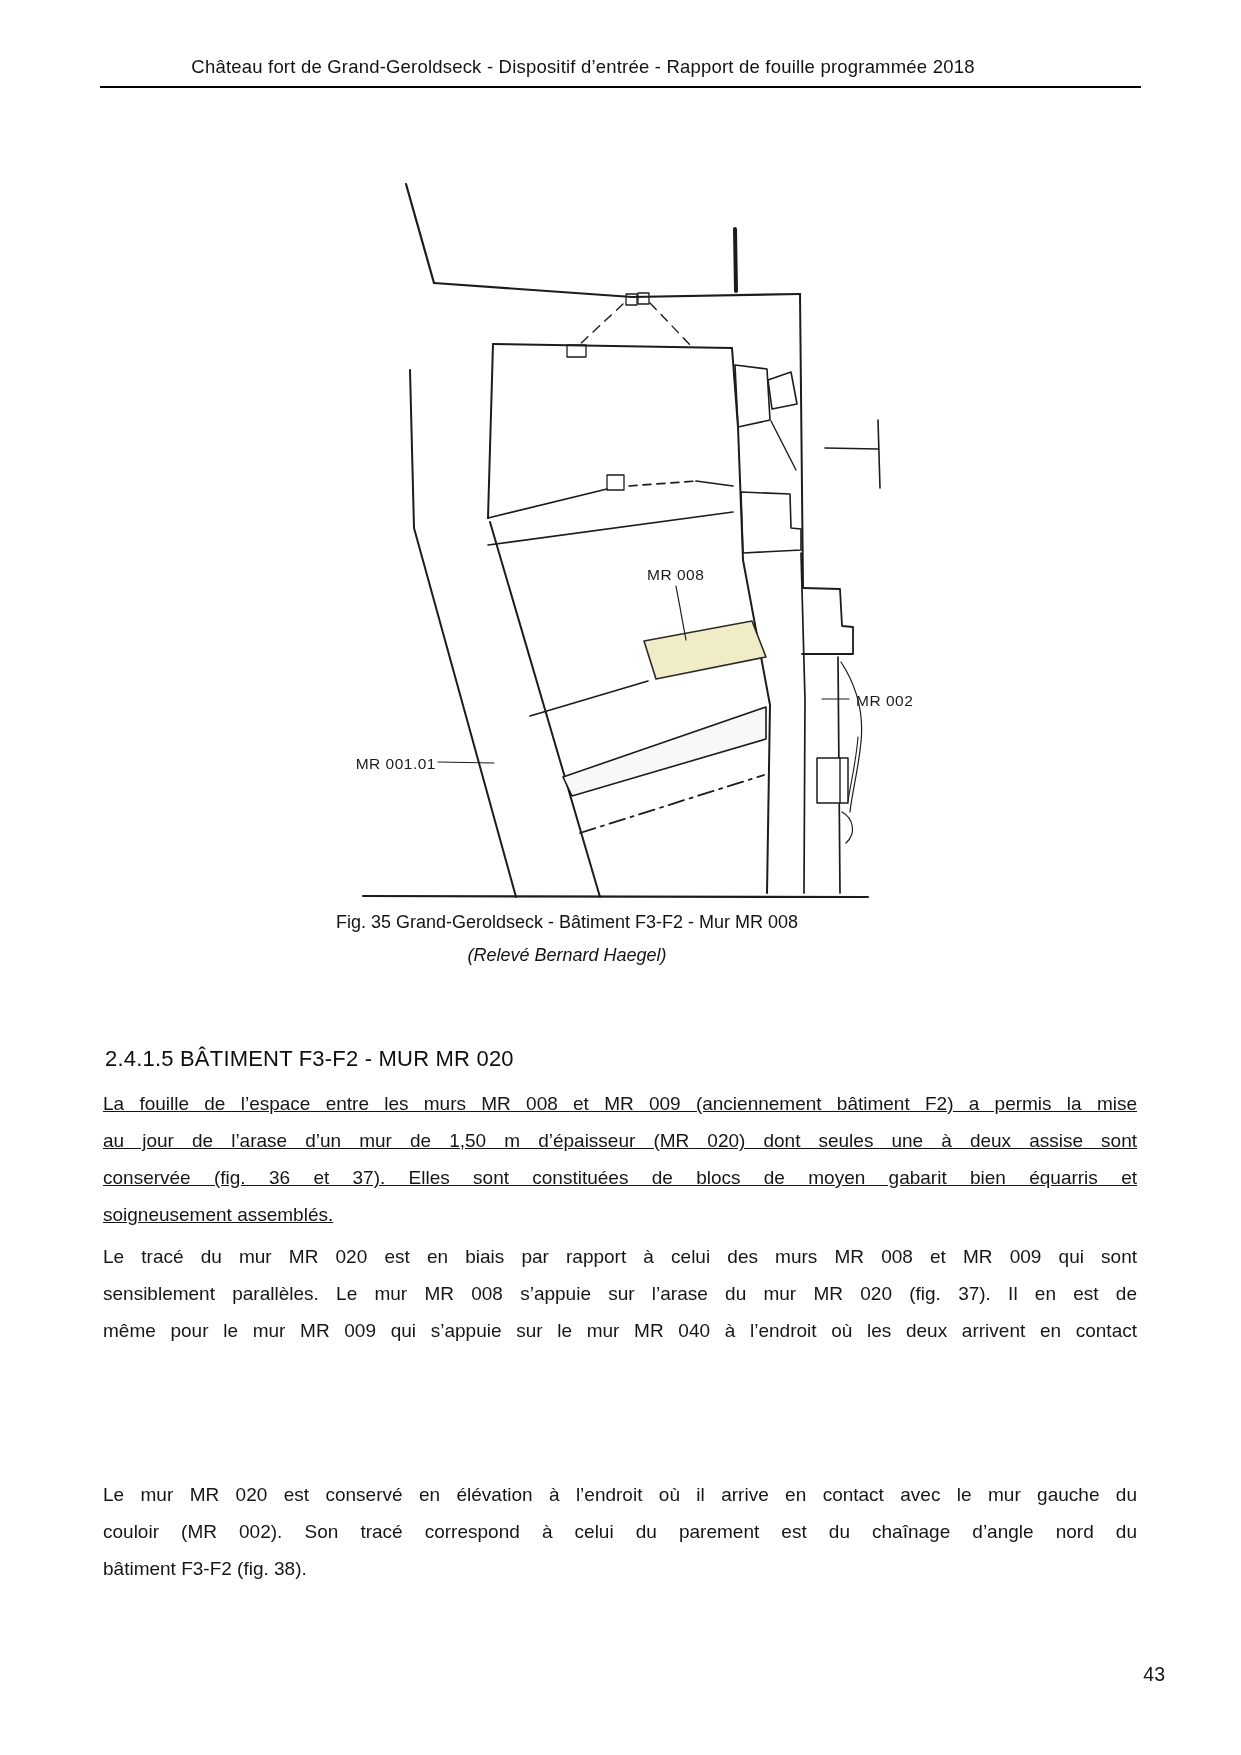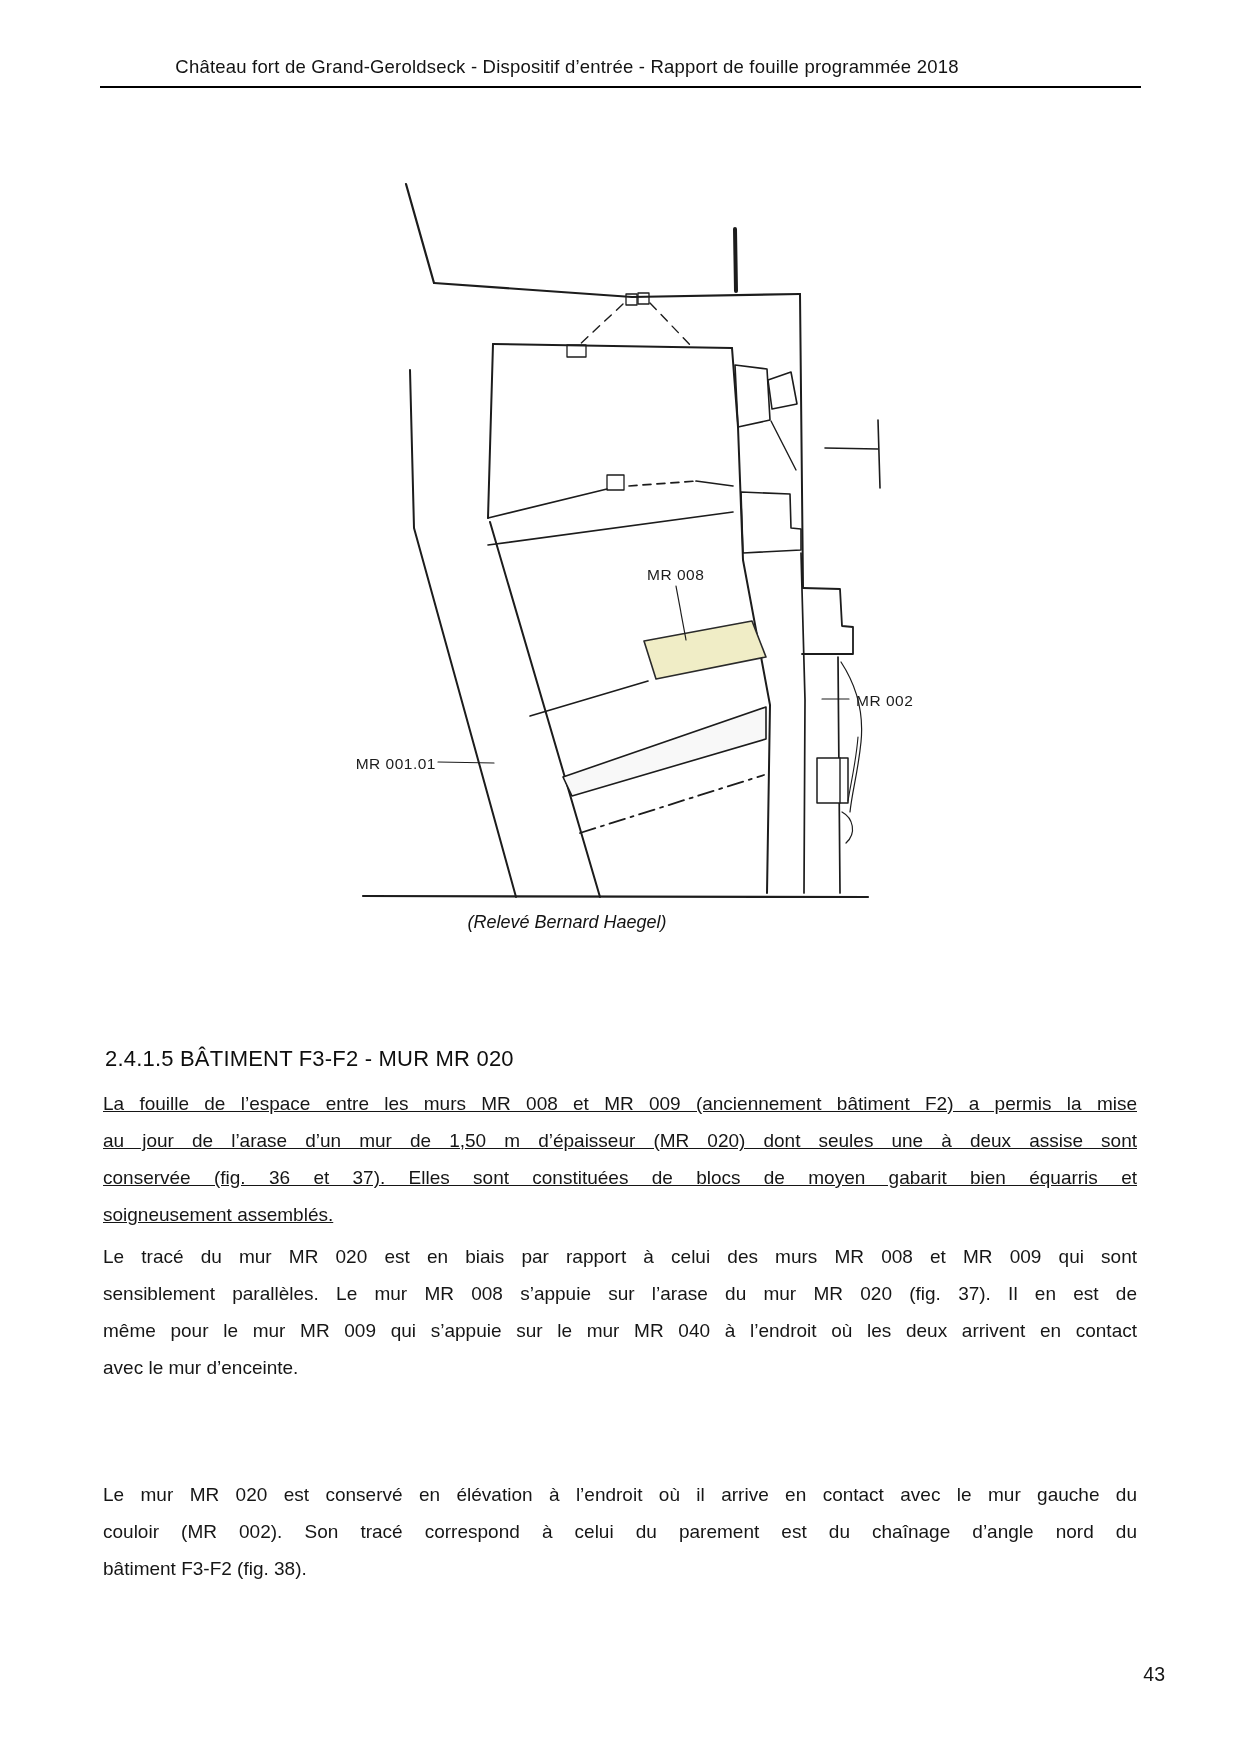--- a/index.html
+++ b/index.html
@@ -14,20 +14,21 @@
     overflow:hidden;
   }
   .header-title{
     position:absolute;
     top:56px; left:0; width:1134px;
     text-align:center;
     font-size:18.5px;
     letter-spacing:0.2px;
     color:#131313;
     white-space:nowrap;
+    padding-left:16px;
   }
   .header-rule{
     position:absolute;
     top:86px; left:100px; right:100px;
     border-top:2.6px solid #000;
   }
   .plan-svg{position:absolute; left:0; top:0;}
   .fig-caption{
     position:absolute;
     top:906px; left:0; width:1134px;
@@ -150,37 +151,37 @@
       <path d="M822,699 L849,699" stroke-width="1.2"></path>
       <path d="M438,762 L494,763" stroke-width="1.2"></path>
     </g>
 
     <text class="plan-label" x="647" y="580">MR 008</text>
     <text class="plan-label" x="856" y="706">MR 002</text>
     <text class="plan-label" x="436" y="769" text-anchor="end">MR 001.01</text>
   </svg>
 
   <div class="fig-caption">
+    <div>Fig. 35 Grand-Geroldseck - Bâtiment F3-F2 - Mur MR 008</div>
     <div class="fig-credit">(Relevé Bernard Haegel)</div>
   </div>
 
   <h2 class="section-heading">2.4.1.5 BÂTIMENT F3-F2 - MUR MR 020</h2>
 
   <div class="para" id="para-1">
     <div class="pline">La fouille de l’espace entre les murs MR 008 et MR 009 (anciennement bâtiment F2) a permis la mise</div>
     <div class="pline">au jour de l’arase d’un mur de 1,50 m d’épaisseur (MR 020) dont seules une à deux assise sont</div>
     <div class="pline">conservée (fig. 36 et 37). Elles sont constituées de blocs de moyen gabarit bien équarris et</div>
     <div class="pline last">soigneusement assemblés.</div>
   </div>
 
   <div class="para" id="para-2">
     <div class="pline">Le tracé du mur MR 020 est en biais par rapport à celui des murs MR 008 et MR 009 qui sont</div>
     <div class="pline">sensiblement parallèles. Le mur MR 008 s’appuie sur l’arase du mur MR 020 (fig. 37). Il en est de</div>
     <div class="pline">même pour le mur MR 009 qui s’appuie sur le mur MR 040 à l’endroit où les deux arrivent en contact</div>
-    <div class="pline last">avec le mur d’enceinte.</div>
   </div>
 
   <div class="para" id="para-3">
     <div class="pline">Le mur MR 020 est conservé en élévation à l’endroit où il arrive en contact avec le mur gauche du</div>
     <div class="pline">couloir (MR 002). Son tracé correspond à celui du parement est du chaînage d’angle nord du</div>
     <div class="pline last">bâtiment F3-F2 (fig. 38).</div>
   </div>
 
   <div class="page-number">43</div>
 

